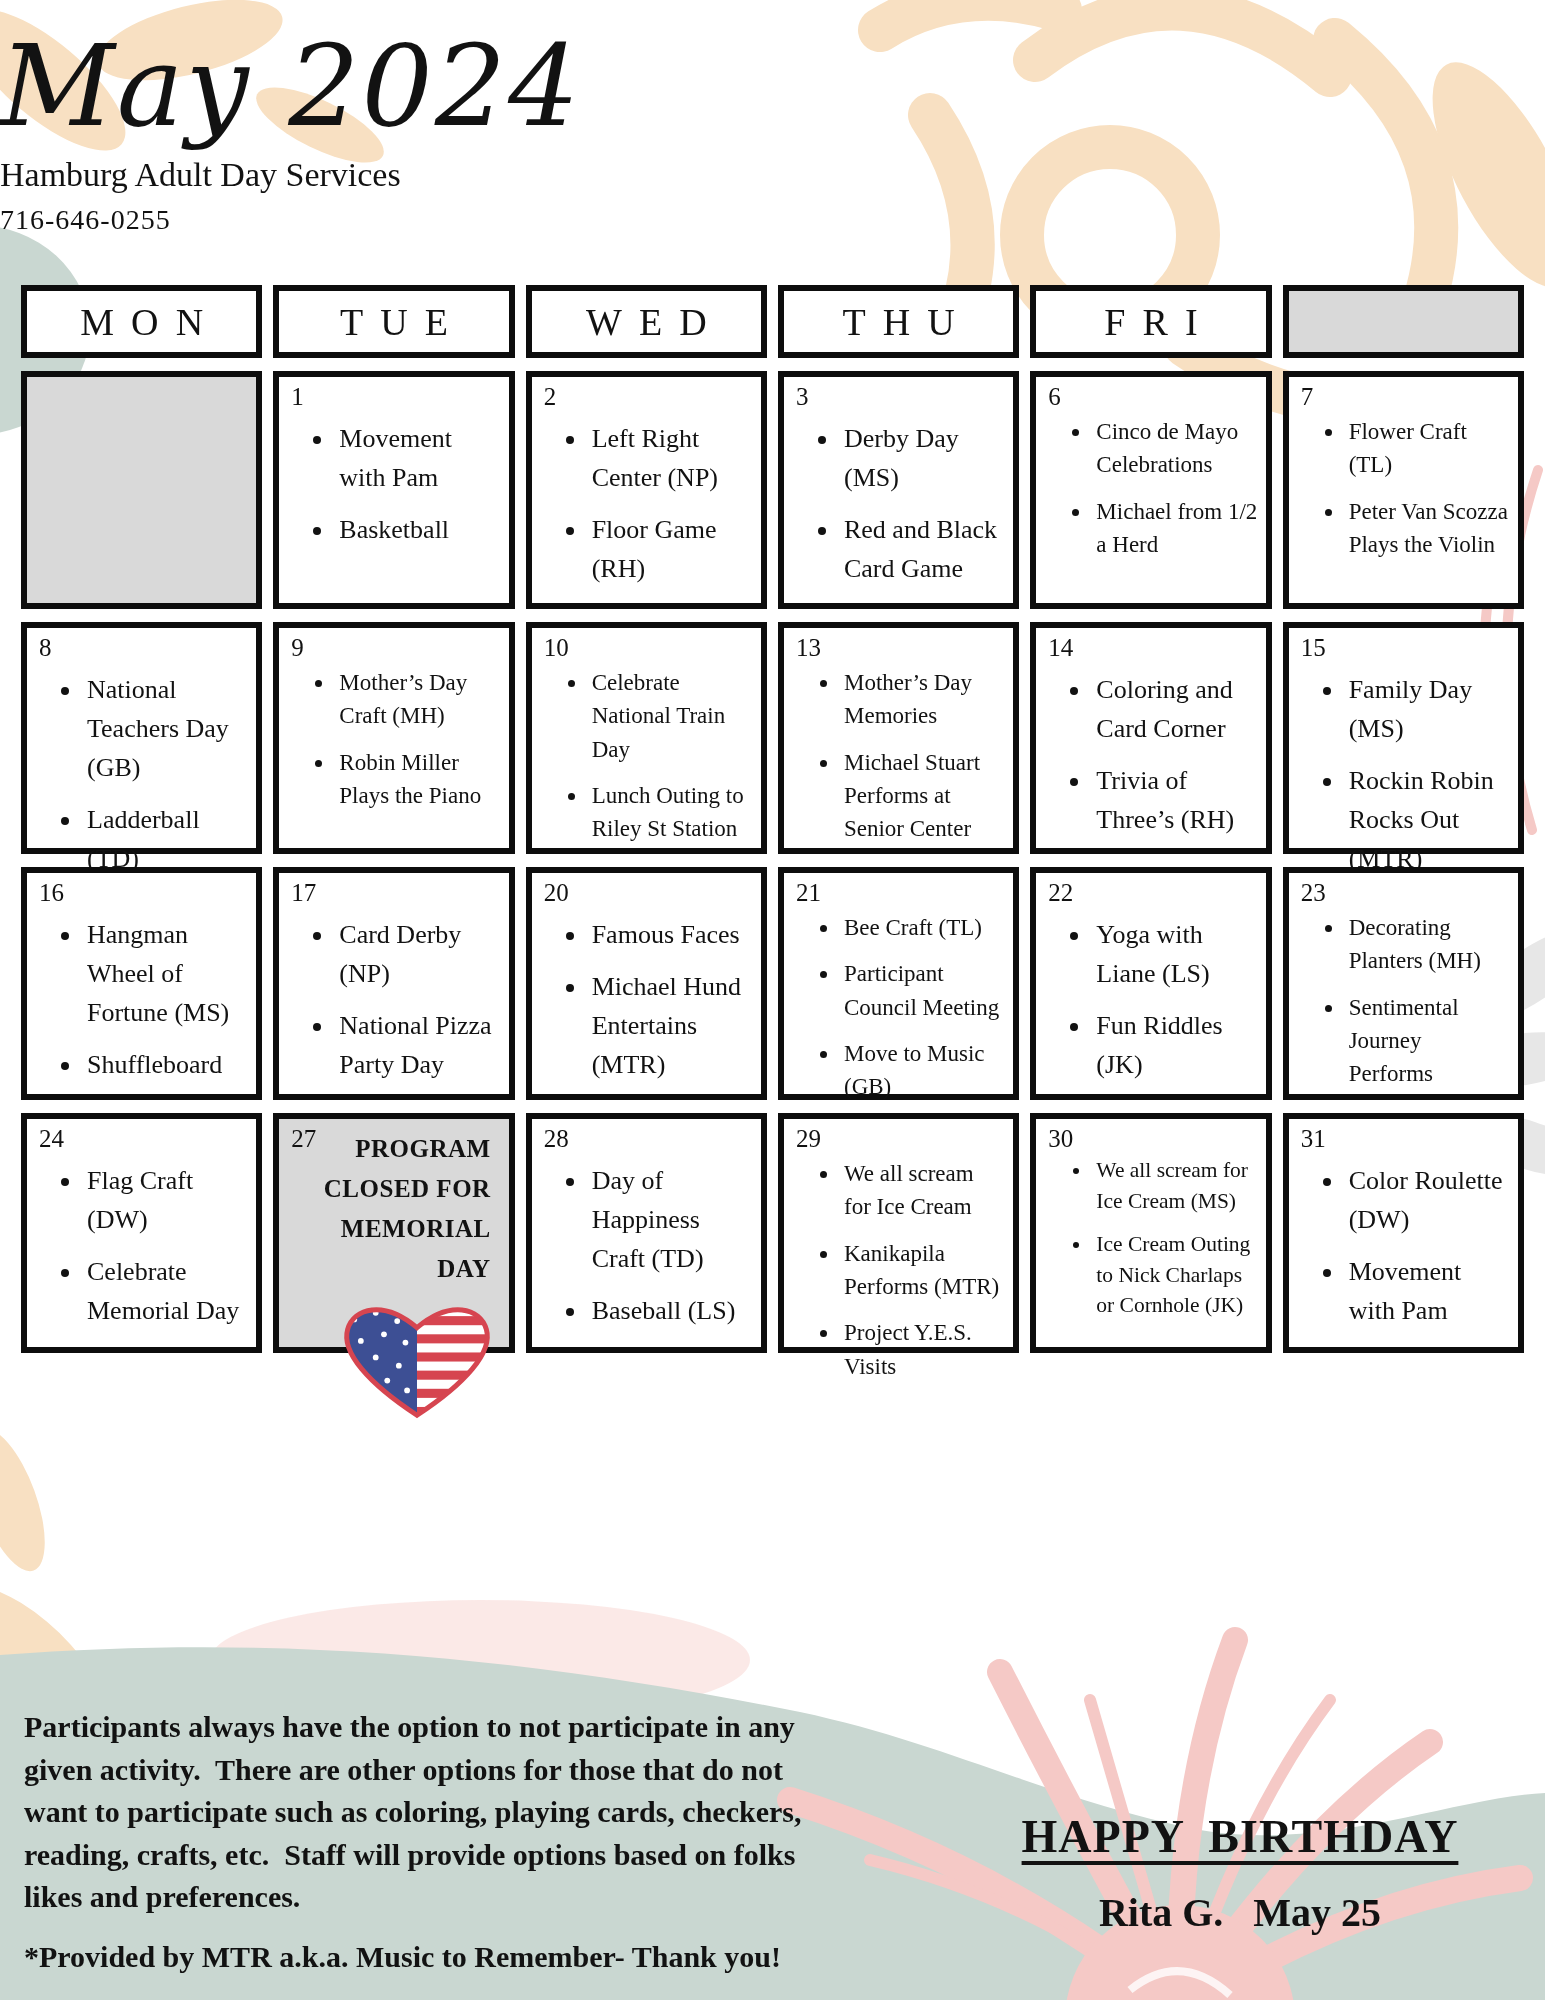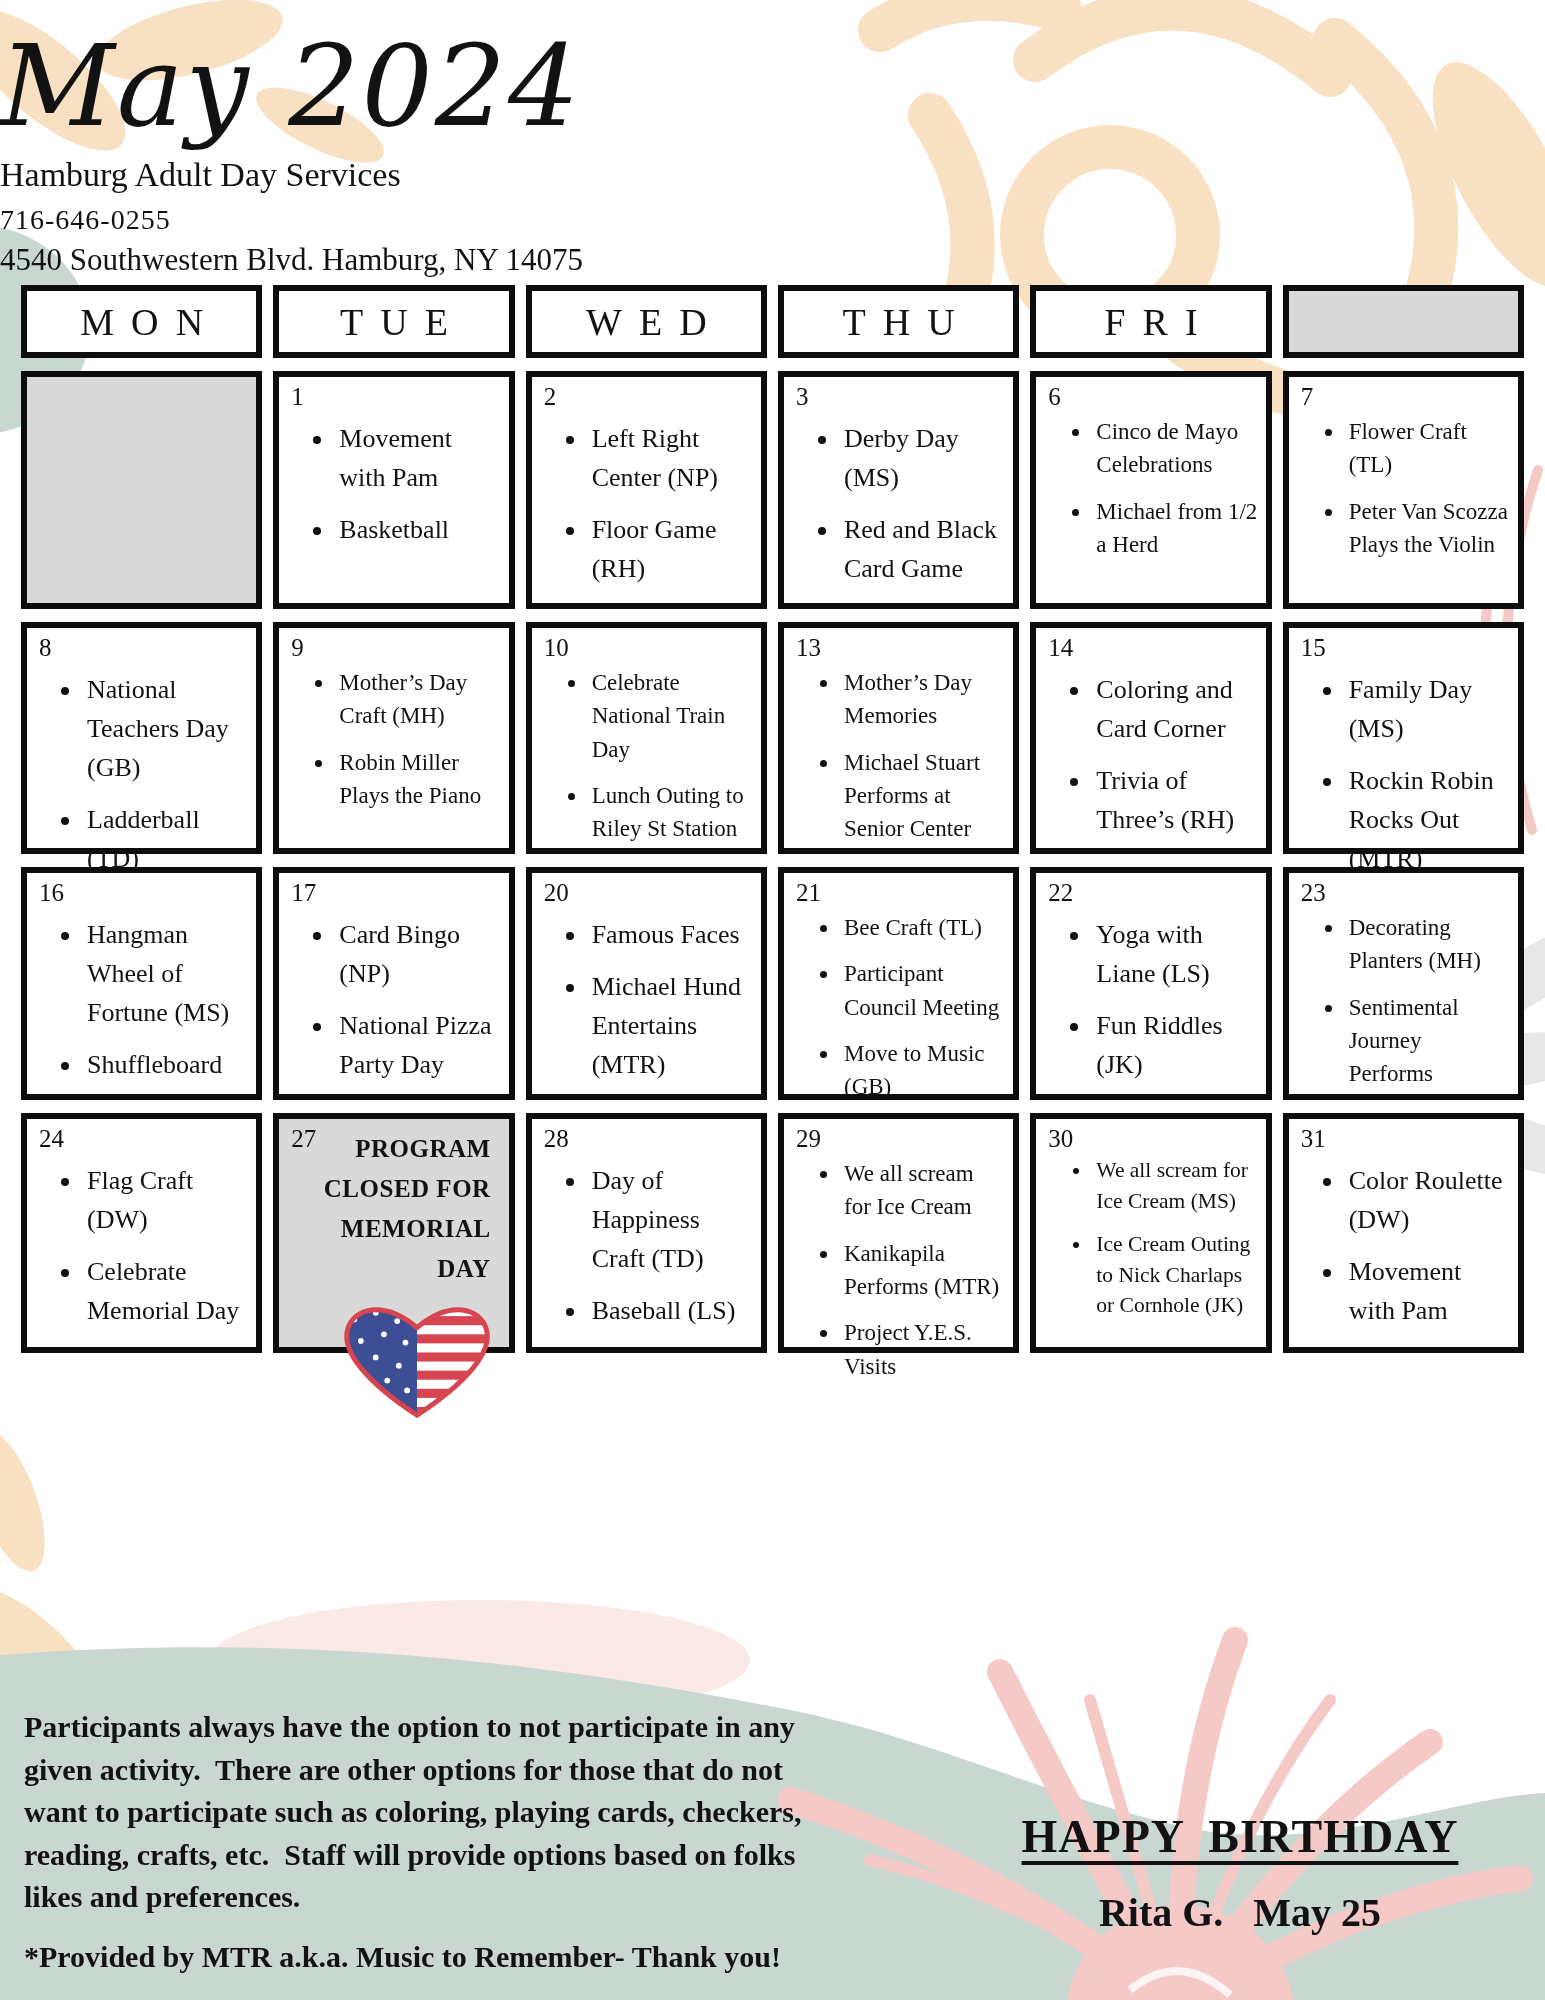--- a/index.html
+++ b/index.html
@@ -101,21 +101,20 @@
     <circle cx="1180" cy="2020" r="115" fill="#f5c9c6"></circle>
     <g stroke="#ffffff" stroke-width="8" fill="none" opacity="0.8">
       <path d="M 1130 1990 Q 1180 1950 1230 1995"></path>
       <path d="M 1140 2045 Q 1185 2005 1235 2050"></path>
     </g>
   </svg>
 
   <div class="hdr title">May 2024</div>
   <div class="hdr org">Hamburg Adult Day Services</div>
   <div class="hdr phone">716-646-0255</div>
-  <div class="hdr addr">4540 Southwestern Blvd. Hamburg, NY 14075</div>
 
   <div class="calendar">
       <div class="dow">MON</div>
       <div class="dow">TUE</div>
       <div class="dow">WED</div>
       <div class="dow">THU</div>
       <div class="dow">FRI</div>
       <div class="cell empty"></div>
       <div class="cell empty"></div>
       <div class="cell">
@@ -198,21 +197,21 @@
       <div class="cell">
         <span class="daynum">16</span>
         <ul>
           <li>Hangman Wheel of Fortune (MS)</li>
           <li>Shuffleboard</li>
         </ul>
       </div>
       <div class="cell">
         <span class="daynum">17</span>
         <ul>
-          <li>Card Bingo (NP)</li>
+          <li>Card Derby (NP)</li>
           <li>National Pizza Party Day</li>
         </ul>
       </div>
       <div class="cell">
         <span class="daynum">20</span>
         <ul>
           <li>Famous Faces</li>
           <li>Michael Hund Entertains (MTR)</li>
         </ul>
       </div>

